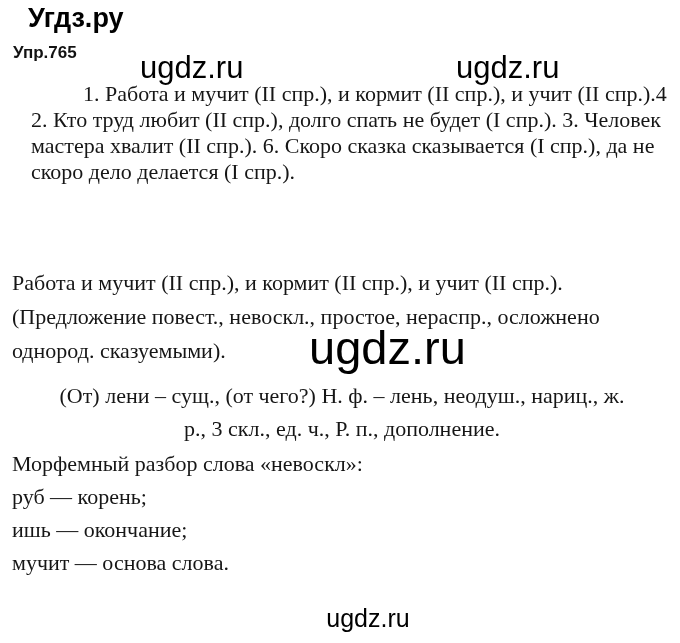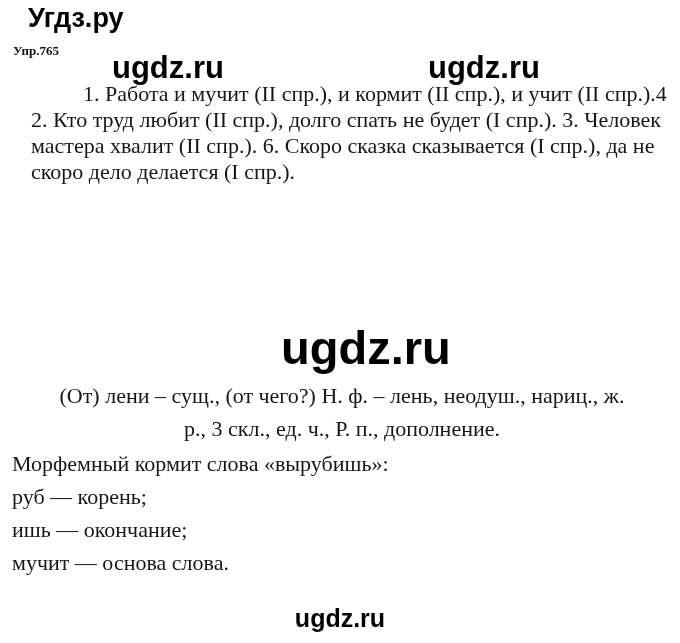--- a/index.html
+++ b/index.html
@@ -23,23 +23,23 @@
     text-indent: 28px;
     font-family: "Liberation Sans", sans-serif;
     font-weight: bold;
     font-size: 27px;
     color: #000000;
   }
   .exercise-label {
     position: absolute;
     top: 43px;
     left: 13px;
-    font-family: Liberation Serif, serif;
+    font-family: Liberation Sans, sans-serif;
     font-weight: bold;
-    font-size: 13px;
+    font-size: 17px;
     color: #121212;
   }
   .para {
     position: absolute;
     left: 12px;
     width: 660px;
     color: #161616;
     font-size: 22px;
     z-index: 1;
   }
@@ -49,24 +49,25 @@
   .para-task .line:first-child { text-indent: 52px; }
   .para-answer1 { top: 266px; }
   .para-answer1 .line { line-height: 34px; }
   .para-answer2 { top: 379px; }
   .para-answer2 .line { line-height: 33px; text-align: center; }
   .para-morpheme { top: 447px; }
   .para-morpheme .line { line-height: 33px; }
   .wm {
     position: absolute;
     font-family: "Liberation Sans", sans-serif;
-    font-weight: bold;
+    font-weight: normal;
     color: #000000;
     z-index: 2;
     line-height: 1.1;
+    margin-left: 28px;
   }
   .wm-top-left  { left: 112px; top: 51px; font-size: 31px; }
   .wm-top-right { left: 428px; top: 51px; font-size: 31px; }
   .wm-middle    { left: 281px; top: 322px; font-size: 47px; }
   .wm-bottom    { left: 0; top: 605px; width: 100%; text-align: center; font-size: 25px; }
 </style>
 </head>
 <body>
 
 <div class="page">
@@ -79,30 +80,35 @@
 
   <div class="wm wm-top-right">ugdz.ru</div>
 
   <div class="para para-task">
       <div class="line">1. Работа и мучит (II спр.), и кормит (II спр.), и учит (II спр.).4</div>
       <div class="line">2. Кто труд любит (II спр.), долго спать не будет (I спр.). 3. Человек</div>
       <div class="line">мастера хвалит (II спр.). 6. Скоро сказка сказывается (I спр.), да не</div>
       <div class="line">скоро дело делается (I спр.).</div>
     </div>
 
+  <div class="para para-answer1">
+      <div class="line">Работа и мучит (II спр.), и кормит (II спр.), и учит (II спр.).</div>
+      <div class="line">(Предложение повест., невоскл., простое, нераспр., осложнено</div>
+      <div class="line">однород. сказуемыми).</div>
+    </div>
 
   <div class="wm wm-middle">ugdz.ru</div>
 
   <div class="para para-answer2">
       <div class="line">(От) лени – сущ., (от чего?) Н. ф. – лень, неодуш., нариц., ж.</div>
       <div class="line">р., 3 скл., ед. ч., Р. п., дополнение.</div>
     </div>
 
   <div class="para para-morpheme">
-      <div class="line">Морфемный кормит слова «вырубишь»:</div>
+      <div class="line">Морфемный разбор слова «невоскл»:</div>
       <div class="line">руб — корень;</div>
       <div class="line">ишь — окончание;</div>
       <div class="line">мучит — основа слова.</div>
     </div>
 
   <div class="wm wm-bottom">ugdz.ru</div>
 
 </div>
 
 </body></html>

